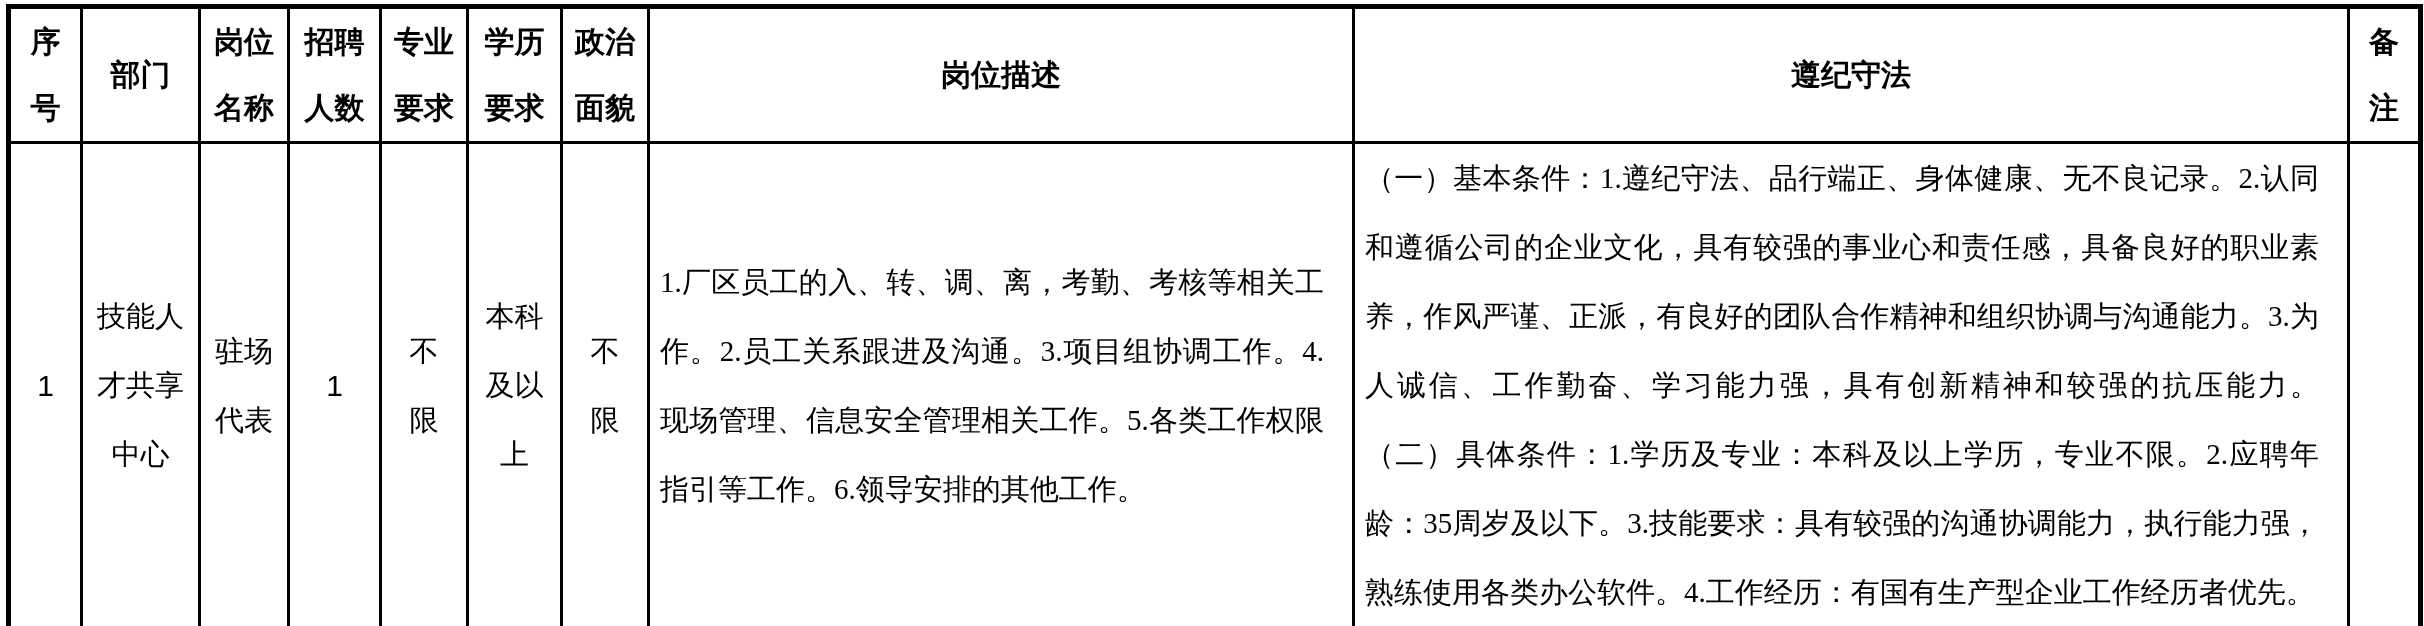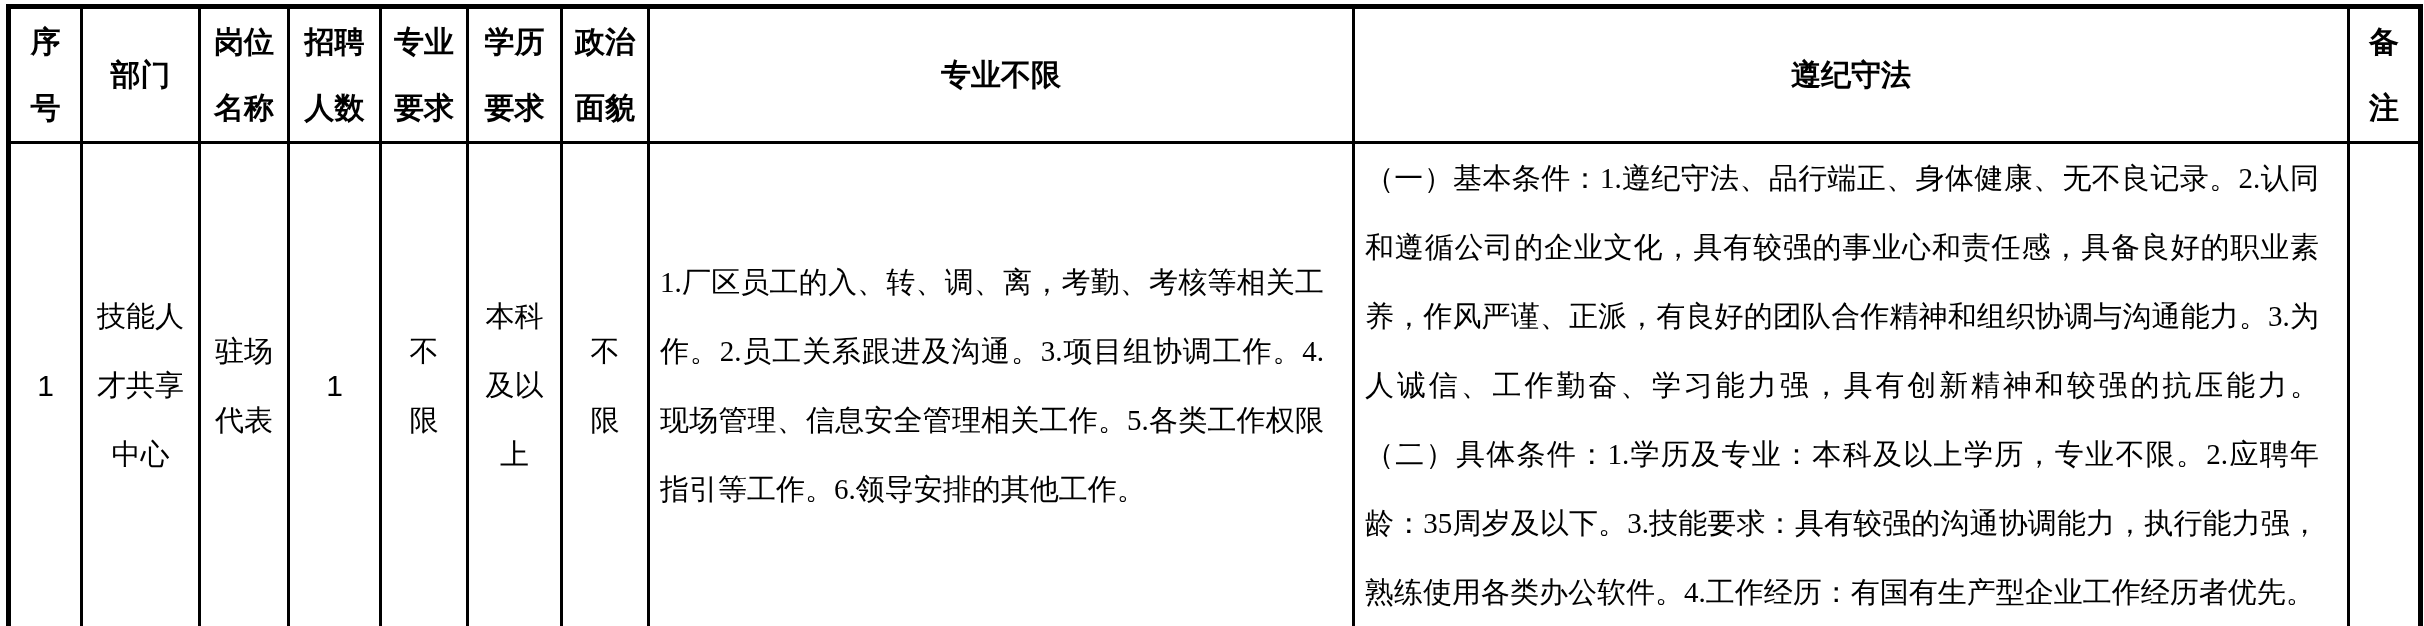--- a/index.html
+++ b/index.html
@@ -98,21 +98,21 @@
         <th>岗位
 名称</th>
         <th>招聘
 人数</th>
         <th>专业
 要求</th>
         <th>学历
 要求</th>
         <th>政治
 面貌</th>
-        <th>专业不限</th>
+        <th>岗位描述</th>
         <th>遵纪守法</th>
         <th>备
 注</th>
       </tr>
     </thead>
     <tbody>
       <tr>
         <td class="num-cell">1</td>
         <td class="center-cell">技能人
 才共享

